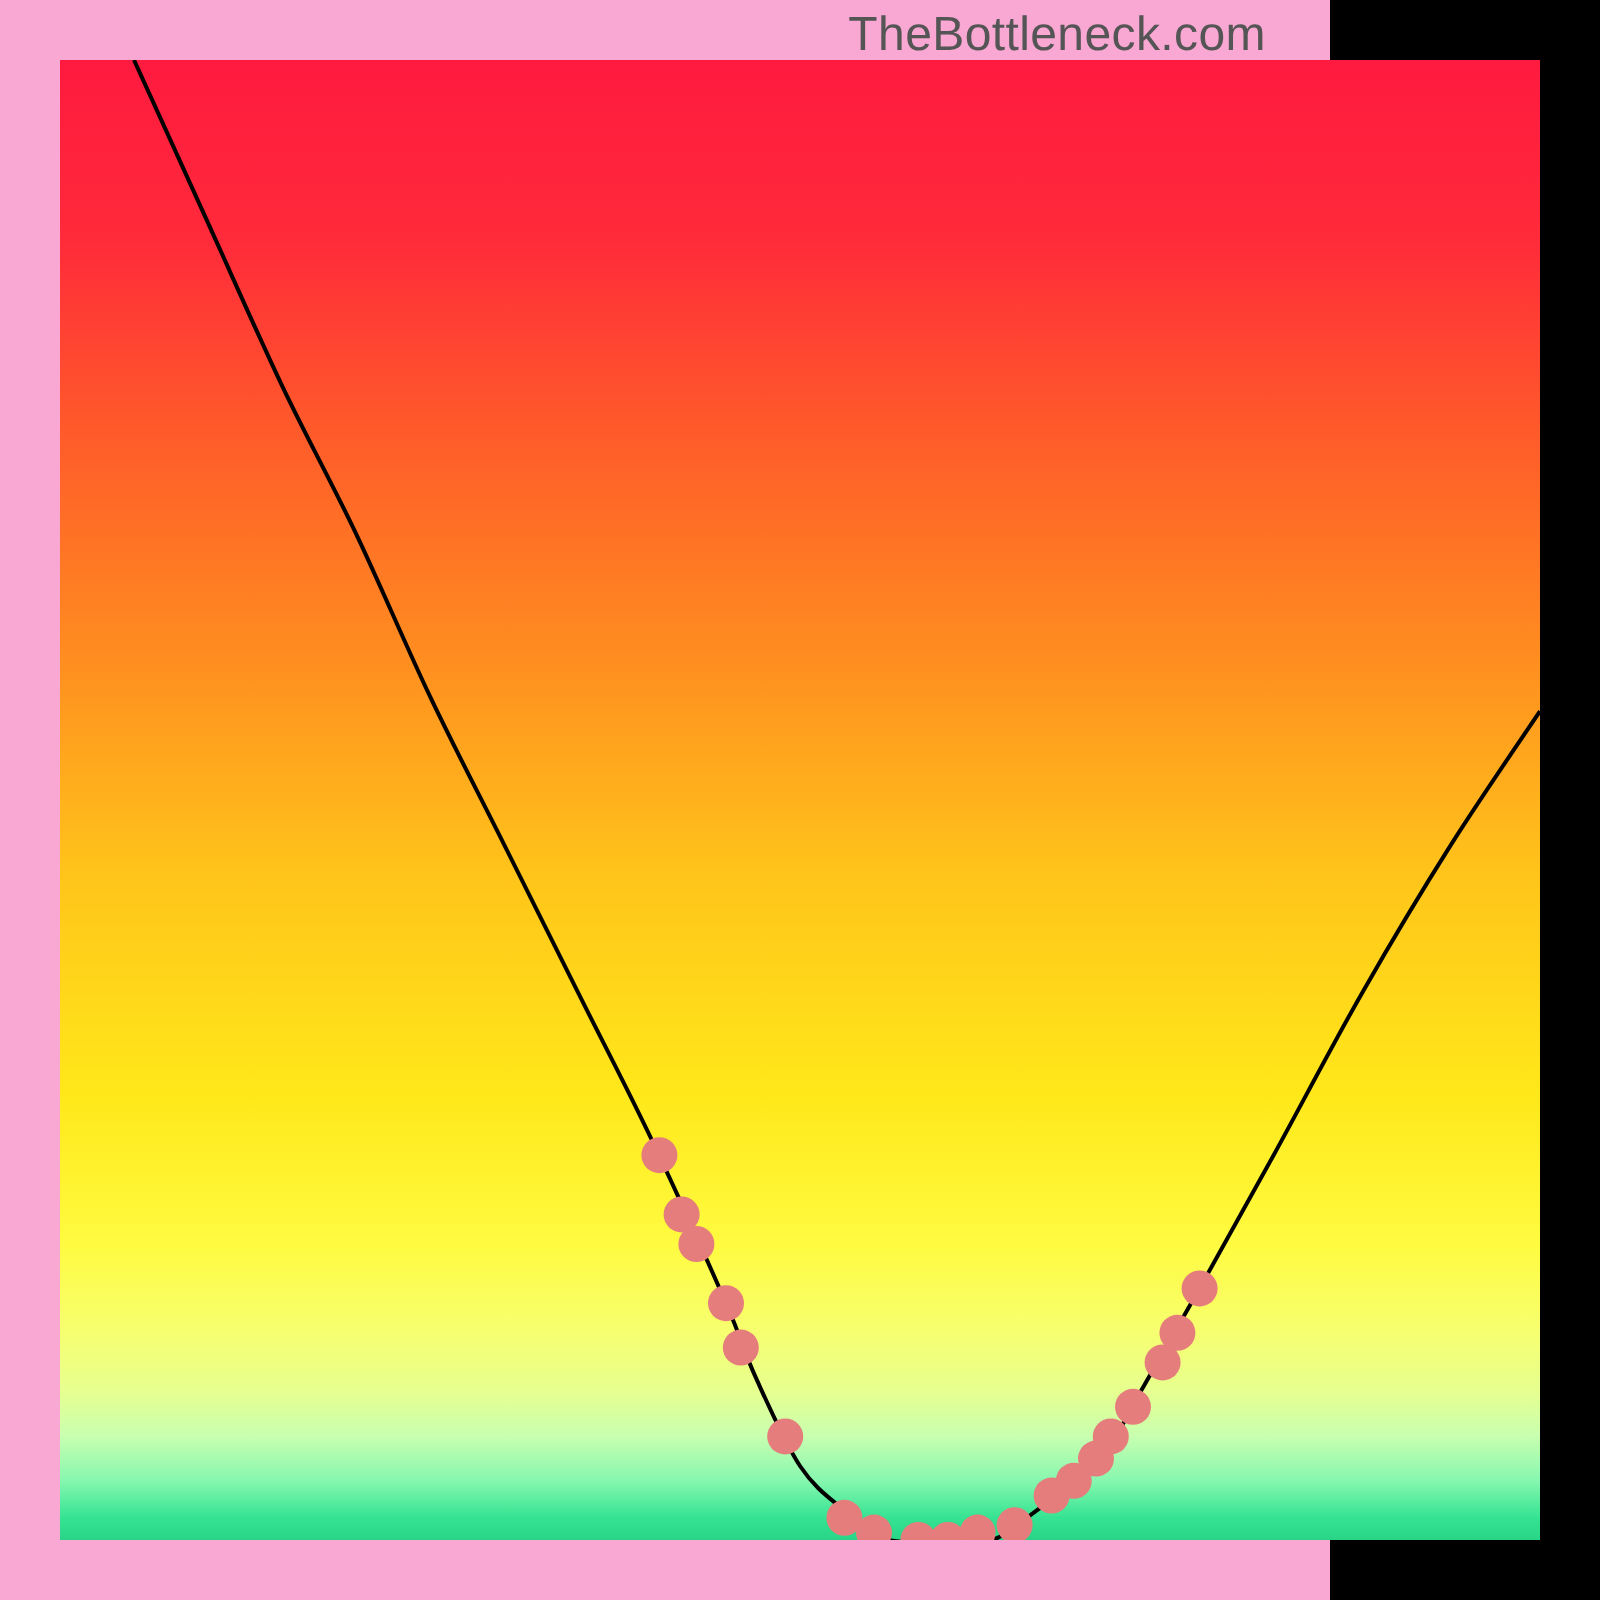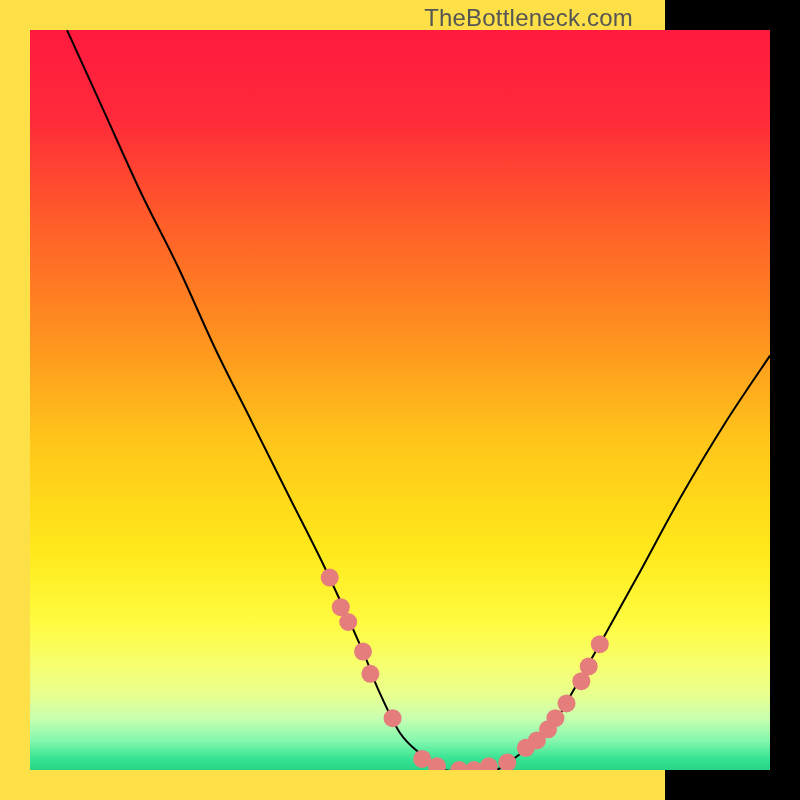--- a/index.html
+++ b/index.html
@@ -10,21 +10,21 @@
     background: #000;
     overflow: hidden;
     font-family: Arial, Helvetica, sans-serif;
   }
   .frame {
     position: absolute;
     left: 0;
     top: 0;
     width: 665px;
     height: 800px;
-    background: #fde047;
+    background: #f9a8d4;
   }
   .plot {
     position: absolute;
     left: 30px;
     top: 30px;
     width: 740px;
     height: 740px;
     overflow: hidden;
   }
   .gradient-bg {

